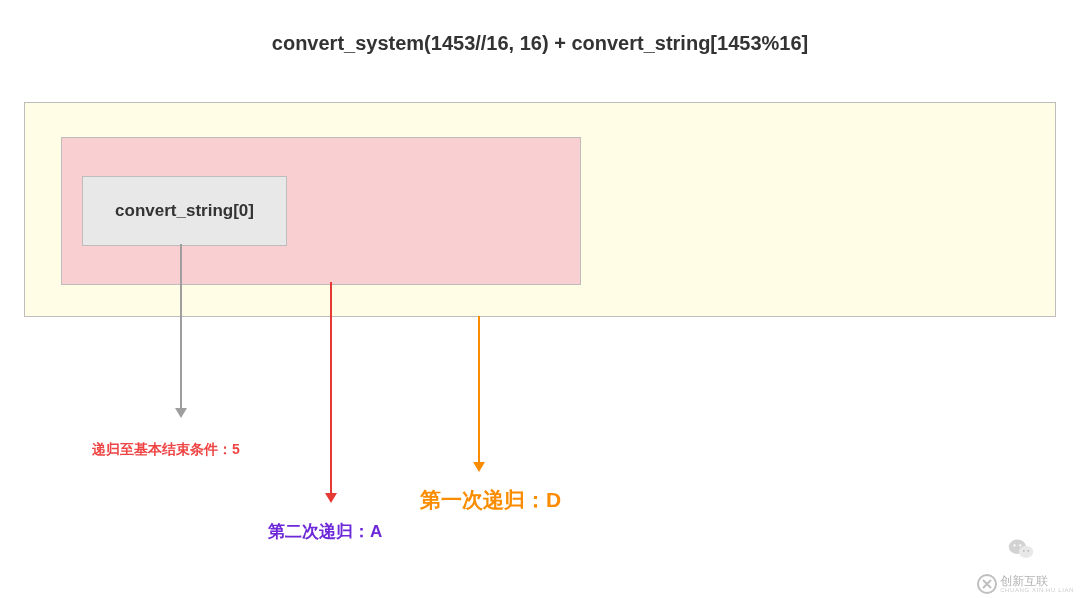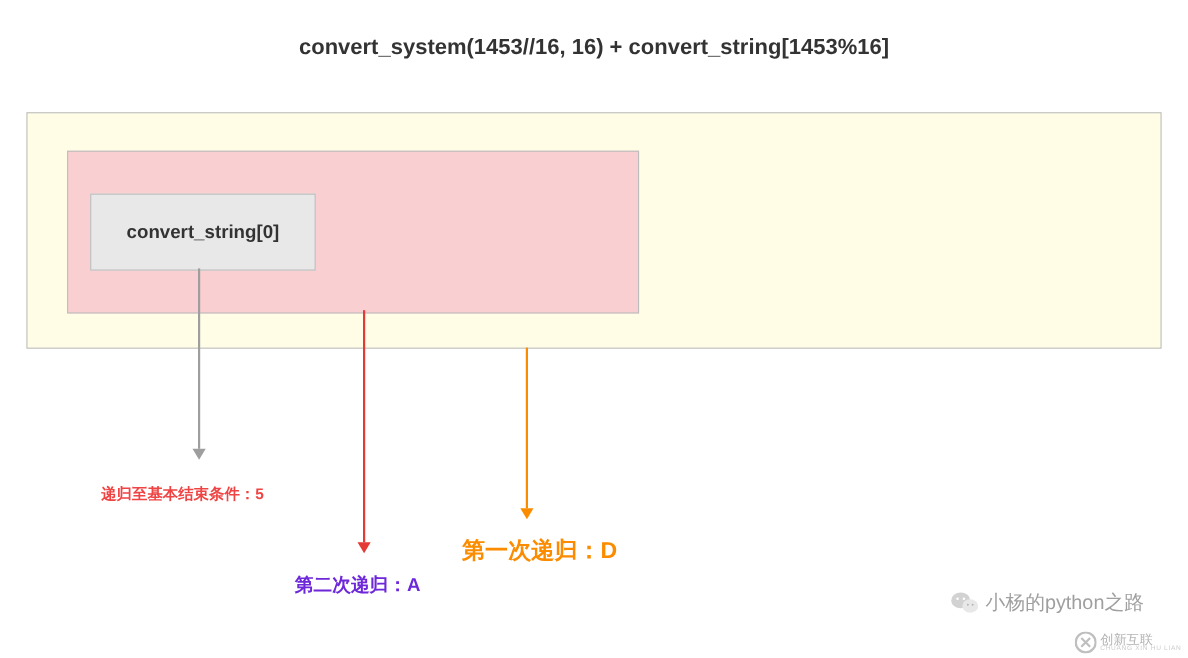--- a/index.html
+++ b/index.html
@@ -182,21 +182,20 @@
 
 <div class="wechat-tag">
   <svg class="wechat-icon" viewBox="0 0 36 30">
     <ellipse cx="13" cy="12" rx="12" ry="10" fill="#bbb"></ellipse>
     <ellipse cx="25" cy="19" rx="10" ry="8.5" fill="#ddd"></ellipse>
     <circle cx="9" cy="10" r="1.6" fill="#fff"></circle>
     <circle cx="17" cy="10" r="1.6" fill="#fff"></circle>
     <circle cx="22" cy="17.5" r="1.2" fill="#888"></circle>
     <circle cx="28" cy="17.5" r="1.2" fill="#888"></circle>
   </svg>
-  <span>小杨的python之路</span>
 </div>
 
 <div class="corner-logo">
   <svg width="20" height="20" viewBox="0 0 20 20">
     <circle cx="10" cy="10" r="9" fill="none" stroke="#aaa" stroke-width="2"></circle>
     <path d="M6 6 L14 14 M14 6 L6 14" stroke="#aaa" stroke-width="2"></path>
   </svg>
   <span class="corner-text-stack">
     <span>创新互联</span>
     <span class="corner-sub">CHUANG XIN HU LIAN</span>

